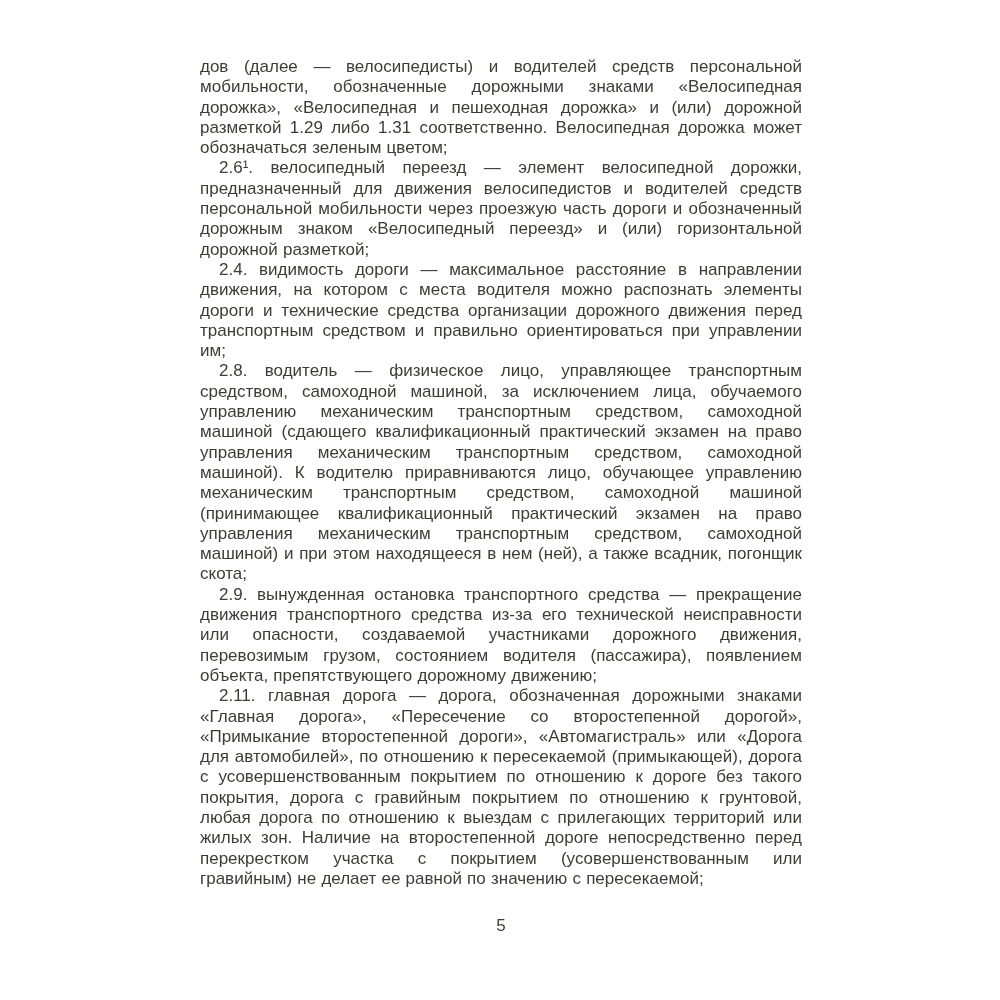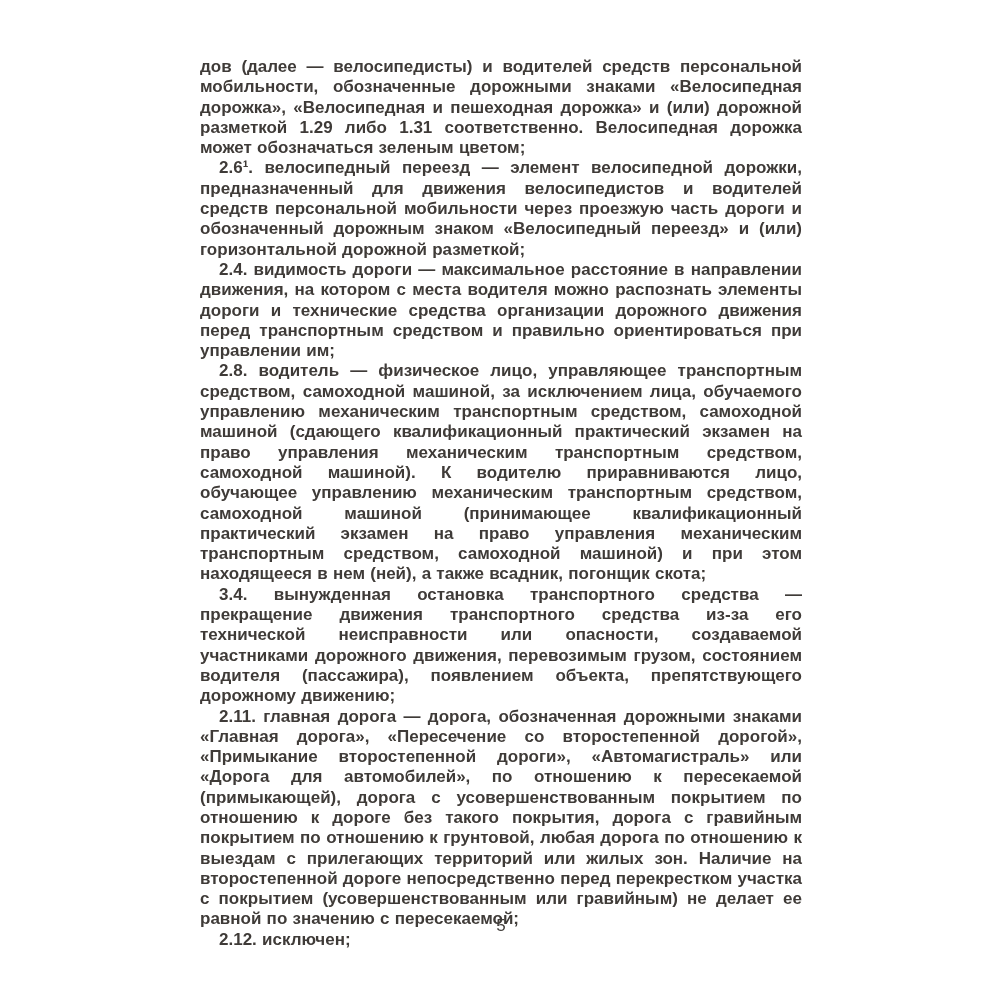--- a/index.html
+++ b/index.html
@@ -16,21 +16,20 @@
     height: 1000px;
     background: #ffffff;
     font-family: "Liberation Sans", "DejaVu Sans", sans-serif;
     color: #3f3b38;
   }
   .text-column {
     position: absolute;
     left: 200px;
     top: 57px;
     width: 602px;
-    font-weight: bold;
   }
   .para {
     margin: 0;
     font-size: 17px;
     line-height: 20.3px;
     text-align: justify;
     color: #3f3b38;
     word-spacing: 0.5px;
   }
   .para.indent {
@@ -51,20 +50,19 @@
 </head>
 <body>
 
 <div class="page">
   <div class="text-column">
 
   <p class="para">дов (далее — велосипедисты) и водителей средств персональной мобильности, обозначенные дорожными знаками «Велосипедная дорожка», «Велосипедная и пешеходная дорожка» и (или) дорожной разметкой 1.29 либо 1.31 соответственно. Велосипедная дорожка может обозначаться зеленым цветом;</p>
       <p class="para indent">2.6¹. велосипедный переезд — элемент велосипедной дорожки, предназначенный для движения велосипедистов и водителей средств персональной мобильности через проезжую часть дороги и обозначенный дорожным знаком «Велосипедный переезд» и (или) горизонтальной дорожной разметкой;</p>
       <p class="para indent">2.4. видимость дороги — максимальное расстояние в направлении движения, на котором с места водителя можно распознать элементы дороги и технические средства организации дорожного движения перед транспортным средством и правильно ориентироваться при управлении им;</p>
       <p class="para indent">2.8. водитель — физическое лицо, управляющее транспортным средством, самоходной машиной, за исключением лица, обучаемого управлению механическим транспортным средством, самоходной машиной (сдающего квалификационный практический экзамен на право управления механическим транспортным средством, самоходной машиной). К водителю приравниваются лицо, обучающее управлению механическим транспортным средством, самоходной машиной (принимающее квалификационный практический экзамен на право управления механическим транспортным средством, самоходной машиной) и при этом находящееся в нем (ней), а также всадник, погонщик скота;</p>
-      <p class="para indent">3.4. вынужденная остановка транспортного средства — прекращение движения транспортного средства из-за его технической неисправности или опасности, создаваемой участниками дорожного движения, перевозимым грузом, состоянием водителя (пассажира), появлением объекта, препятствующего дорожному движению;</p>
+      <p class="para indent">2.9. вынужденная остановка транспортного средства — прекращение движения транспортного средства из-за его технической неисправности или опасности, создаваемой участниками дорожного движения, перевозимым грузом, состоянием водителя (пассажира), появлением объекта, препятствующего дорожному движению;</p>
       <p class="para indent">2.11. главная дорога — дорога, обозначенная дорожными знаками «Главная дорога», «Пересечение со второстепенной дорогой», «Примыкание второстепенной дороги», «Автомагистраль» или «Дорога для автомобилей», по отношению к пересекаемой (примыкающей), дорога с усовершенствованным покрытием по отношению к дороге без такого покрытия, дорога с гравийным покрытием по отношению к грунтовой, любая дорога по отношению к выездам с прилегающих территорий или жилых зон. Наличие на второстепенной дороге непосредственно перед перекрестком участка с покрытием (усовершенствованным или гравийным) не делает ее равной по значению с пересекаемой;</p>
-      <p class="para indent">2.12. исключен;</p>
     </div>
   <div class="page-footer">
     <span class="page-number">5</span>
   </div>
 </div>
 
 </body></html>

